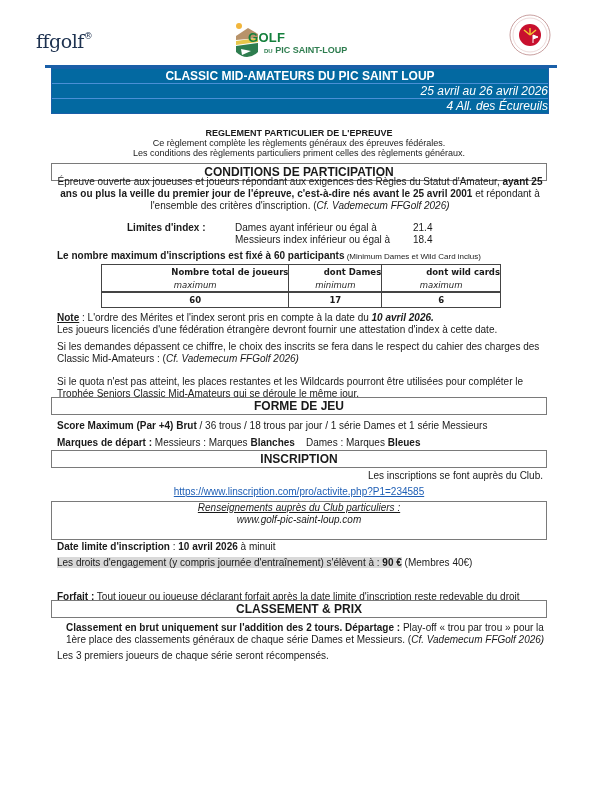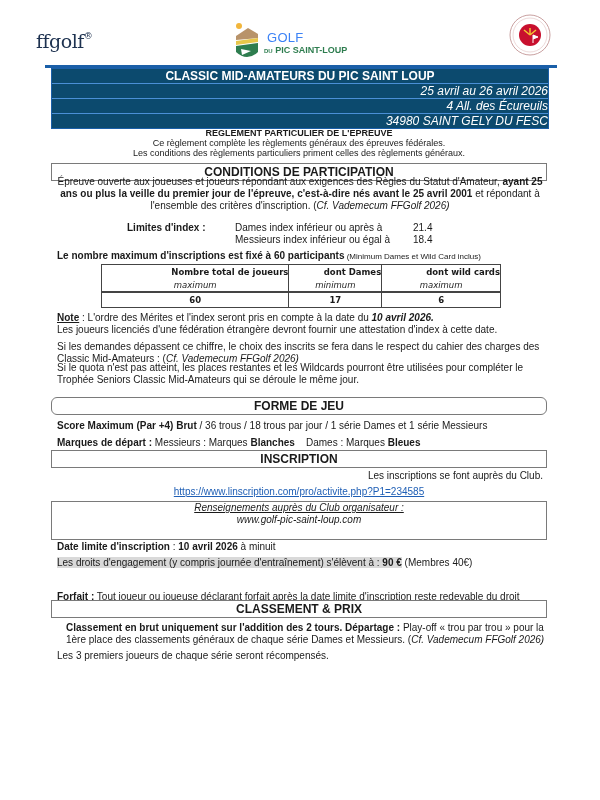--- a/index.html
+++ b/index.html
@@ -5,27 +5,27 @@
     html, body { margin: 0; padding: 0; background: #ffffff; }
     body {
       width: 600px; height: 800px; position: relative; overflow: hidden;
       font-family: "Liberation Sans", sans-serif; color: #1a1a1a;
     }
     .logos { position: absolute; left: 0; top: 0; width: 600px; height: 66px; }
     .logo-ffgolf { position: absolute; left: 36px; top: 30px; font-family: "DejaVu Serif", serif; font-size: 19px; color: #1e3250; letter-spacing: -0.5px; }
     .logo-ffgolf sup { font-size: 9px; position: relative; top: -2px; }
     .logo-pic { position: absolute; left: 234px; top: 22px; width: 120px; height: 38px; }
     .logo-pic .mark { position: absolute; left: 0; top: 0; width: 26px; height: 38px; }
-    .logo-pic .t1 { position: absolute; left: 33px; top: 8px; font-weight: normal; font-size: 13px; color: #3b82f6; letter-spacing: 0.3px; }
+    .logo-pic .t1 { position: absolute; left: 14px; top: 8px; font-weight: bold; font-size: 13px; color: #15803d; letter-spacing: 0.3px; }
     .logo-pic .t2 { position: absolute; left: 30px; top: 23px; font-weight: bold; font-size: 9px; color: #2e7d4f; white-space: nowrap; }
     .logo-pic .t2 small { font-size: 6px; }
     .logo-ligue { position: absolute; left: 508px; top: 13px; width: 44px; height: 44px; }
     .topline { position: absolute; left: 45px; top: 65px; width: 512px; height: 3px; background: #1a5fa8; }
 
-    .banner { position: absolute; left: 51px; top: 68px; width: 496px; background: #0c4a6e; border: 1px solid #1a5fa8; color: #ffffff; }
+    .banner { position: absolute; left: 51px; top: 68px; width: 496px; background: #0369a1; border: 1px solid #1a5fa8; color: #ffffff; }
     .banner div { text-align: center; height: 14px; line-height: 14px; font-size: 12px; border-bottom: 1px solid #4a8fd6; }
     .banner div:last-child { border-bottom: none; }
     .banner .title { font-weight: bold; }
     .banner .it { font-style: italic; text-align: right; }
 
     .content { position: absolute; left: 51px; top: 0; width: 496px; font-size: 10px; line-height: 12px; }
     .abs { position: absolute; }
     .center { text-align: center; width: 496px; }
     .section-box { position: absolute; left: 51px; width: 494px; height: 16px; border: 1px solid #7a7a7a; text-align: center; font-weight: bold; font-size: 12px; line-height: 16px; background: #ffffff; }
     .para { position: absolute; left: 57px; width: 486px; font-size: 10px; line-height: 12px; }
@@ -66,35 +66,34 @@
     <path d="M16 17 L22 22 M22 15 L22 22 M28 17 L22 22" stroke="#f2c230" stroke-width="1.5"></path>
     <path d="M25 22 L25 30 M25 22 L30 24 L25 26" stroke="#ffffff" stroke-width="1" fill="#ffffff"></path>
   </svg>
   <div class="topline"></div>
 </div>
 
 <div class="banner">
   <div class="title">CLASSIC MID-AMATEURS DU PIC SAINT LOUP</div>
   <div class="it">25 avril au 26 avril 2026</div>
   <div class="it">4 All. des Écureuils</div>
-  <div class="it">34980 SAINT GELY DU FESC</div>
 </div>
 
 <div class="content">
   <div class="abs center" style="top:128px; font-weight:bold; font-size:9px; line-height:11px;">REGLEMENT PARTICULIER DE L'EPREUVE</div>
   <div class="abs center" style="top:138px; font-size:9px; line-height:11px;">Ce règlement complète les règlements généraux des épreuves fédérales.</div>
   <div class="abs center" style="top:148px; font-size:9px; line-height:11px;">Les conditions des règlements particuliers priment celles des règlements généraux.</div>
 </div>
 
 <div class="section-box" style="top:163px;">CONDITIONS DE PARTICIPATION</div>
 
 <div class="para" style="top:176px;text-align:center;"><span>Épreuve ouverte aux joueuses et joueurs répondant aux exigences des Règles du Statut d'Amateur, </span><b>ayant 25 ans ou plus la veille du premier jour de l'épreuve, c'est-à-dire nés avant le 25 avril 2001</b><span> et répondant à l'ensemble des critères d'inscription. (</span><i>Cf. Vademecum FFGolf 2026)</i></div>
 
 <div class="abs" style="left:127px; top:222px; font-weight:bold; font-size:10px;">Limites d'index :</div>
-<div class="abs" style="left:235px; top:222px; font-size:10px;">Dames index inférieur ou après à</div>
+<div class="abs" style="left:235px; top:222px; font-size:10px;">Dames ayant inférieur ou égal à</div>
 <div class="abs" style="left:413px; top:222px; font-size:10px;">21.4</div>
 <div class="abs" style="left:235px; top:234px; font-size:10px;">Messieurs index inférieur ou égal à</div>
 <div class="abs" style="left:413px; top:234px; font-size:10px;">18.4</div>
 
 <div class="abs" style="left:57px; top:250px; font-size:10px; white-space:nowrap;"><b>Le nombre maximum d'inscriptions est fixé à 60 participants</b><span style="font-size:8px;"> (Minimum Dames et Wild Card inclus)</span></div>
 
 <table class="quota">
   <tbody>
       <tr>
     <td class="h">Nombre total de joueurs</td>
@@ -111,36 +110,36 @@
     <td class="v">17</td>
     <td class="v">6</td>
   </tr>
 </tbody>
   </table>
 
 <div class="para" style="top:312px;"><b><u>Note</u></b><span> : L'ordre des Mérites et l'index seront pris en compte à la date du </span><b><i>10 avril 2026.</i></b><br><span>Les joueurs licenciés d'une fédération étrangère devront fournir une attestation d'index à cette date.</span></div>
 
 <div class="para" style="top:341px;"><span>Si les demandes dépassent ce chiffre, le choix des inscrits se fera dans le respect du cahier des charges des Classic Mid-Amateurs : (</span><i>Cf. Vademecum FFGolf 2026)</i></div>
 
-<div class="para" style="top:362px;">Si le quota n'est pas atteint, les places restantes et les Wildcards pourront être utilisées pour compléter le Trophée Seniors Classic Mid-Amateurs qui se déroule le même jour.</div>
+<div class="para" style="top:376px;">Si le quota n'est pas atteint, les places restantes et les Wildcards pourront être utilisées pour compléter le Trophée Seniors Classic Mid-Amateurs qui se déroule le même jour.</div>
 
-<div class="section-box" style="top:397px;border-radius:6px;">FORME DE JEU</div>
+<div class="section-box" style="top:397px;">FORME DE JEU</div>
 
 <div class="para" style="top:420px;"><b>Score Maximum (Par +4) Brut</b><span> / 36 trous / 18 trous par jour / 1 série Dames et 1 série Messieurs</span></div>
 <div class="para" style="top:437px; white-space:pre;"><b>Marques de départ :</b><span> Messieurs : Marques </span><b>Blanches</b><span>    Dames : Marques </span><b>Bleues</b></div>
 
 <div class="section-box" style="top:450px;">INSCRIPTION</div>
 
 <div class="para" style="top:470px;text-align:right;">Les inscriptions se font auprès du Club.</div>
 <div class="abs" style="left:51px; top:486px; width:496px; text-align:center; font-size:10px; line-height:12px;">
   <a class="link">https://www.linscription.com/pro/activite.php?P1=234585</a>
 </div>
 
 <div class="infobox">
-  <div style="text-decoration:underline;">Renseignements auprès du Club organisateur :</div>
+  <div style="text-decoration:underline;">Renseignements auprès du Club particuliers :</div>
   <div>www.golf-pic-saint-loup.com</div>
 </div>
 
 <div class="para" style="top:541px;"><b>Date limite d'inscription</b><span> : </span><b>10 avril 2026</b><span> à minuit</span></div>
 
 <div class="para" style="top:557px;"><span class="highlight"><span>Les droits d'engagement (y compris journée d'entraînement) s'élèvent à : </span><b>90 €</b></span><span> (Membres 40€)</span></div>
 
 <div class="para" style="top:575px;margin-top:16px;"><b><u>Forfait :</u></b><span> Tout joueur ou joueuse déclarant forfait après la date limite d'inscription reste redevable du droit d'engagement (</span><i>Cf. Vademecum FFGolf 2026)</i></div>
 
 <div class="section-box" style="top:600px;">CLASSEMENT &amp; PRIX</div>

